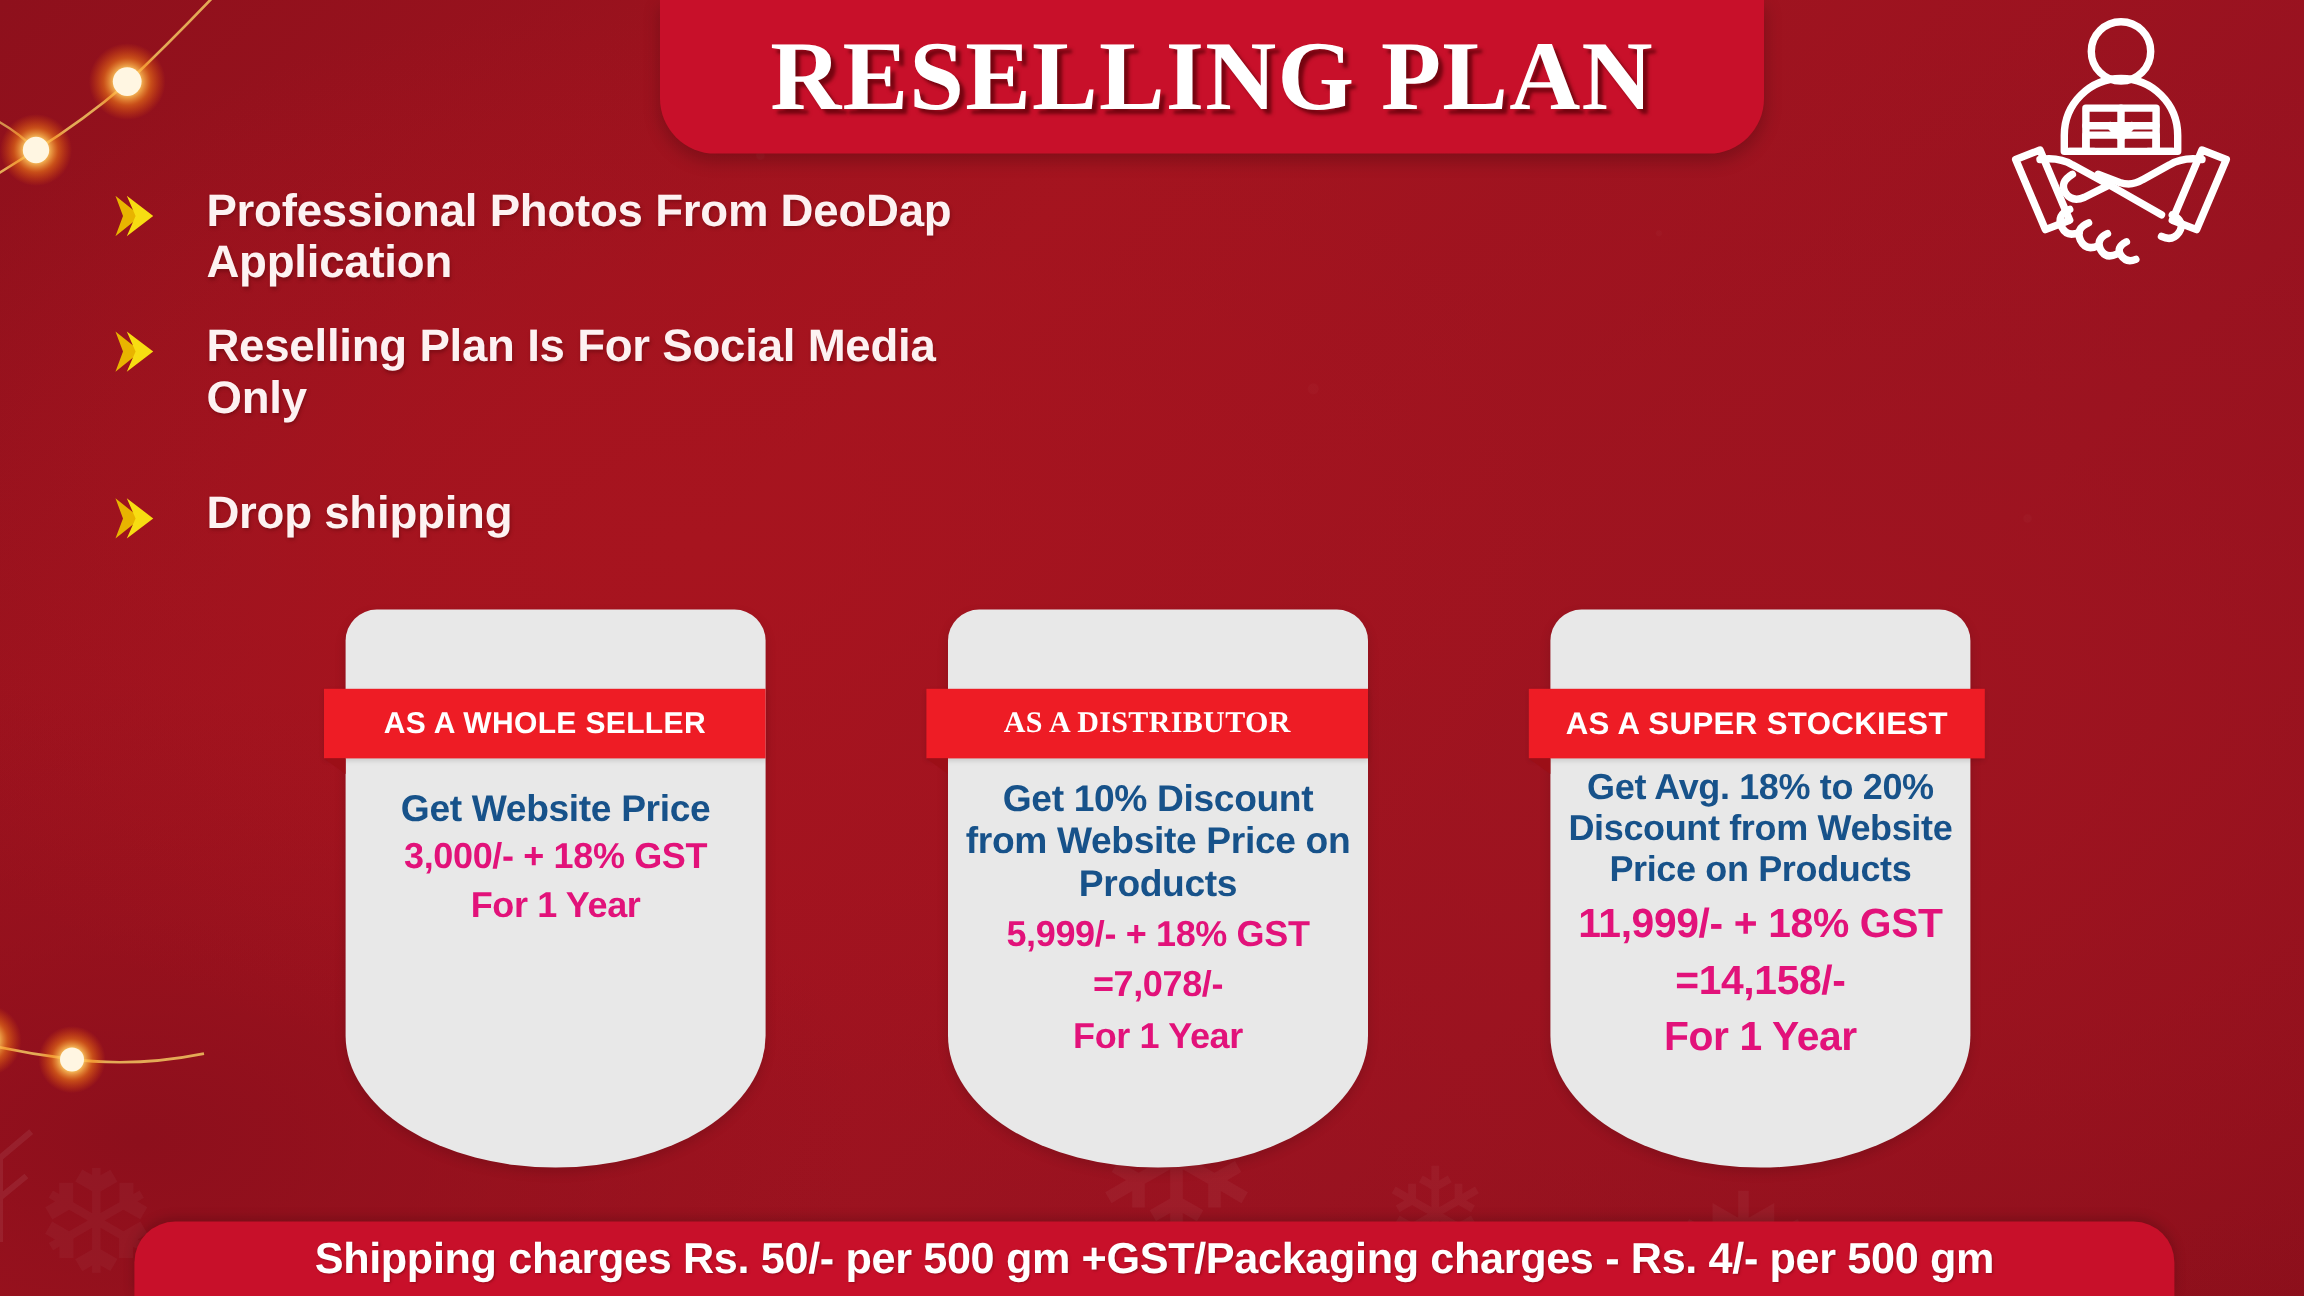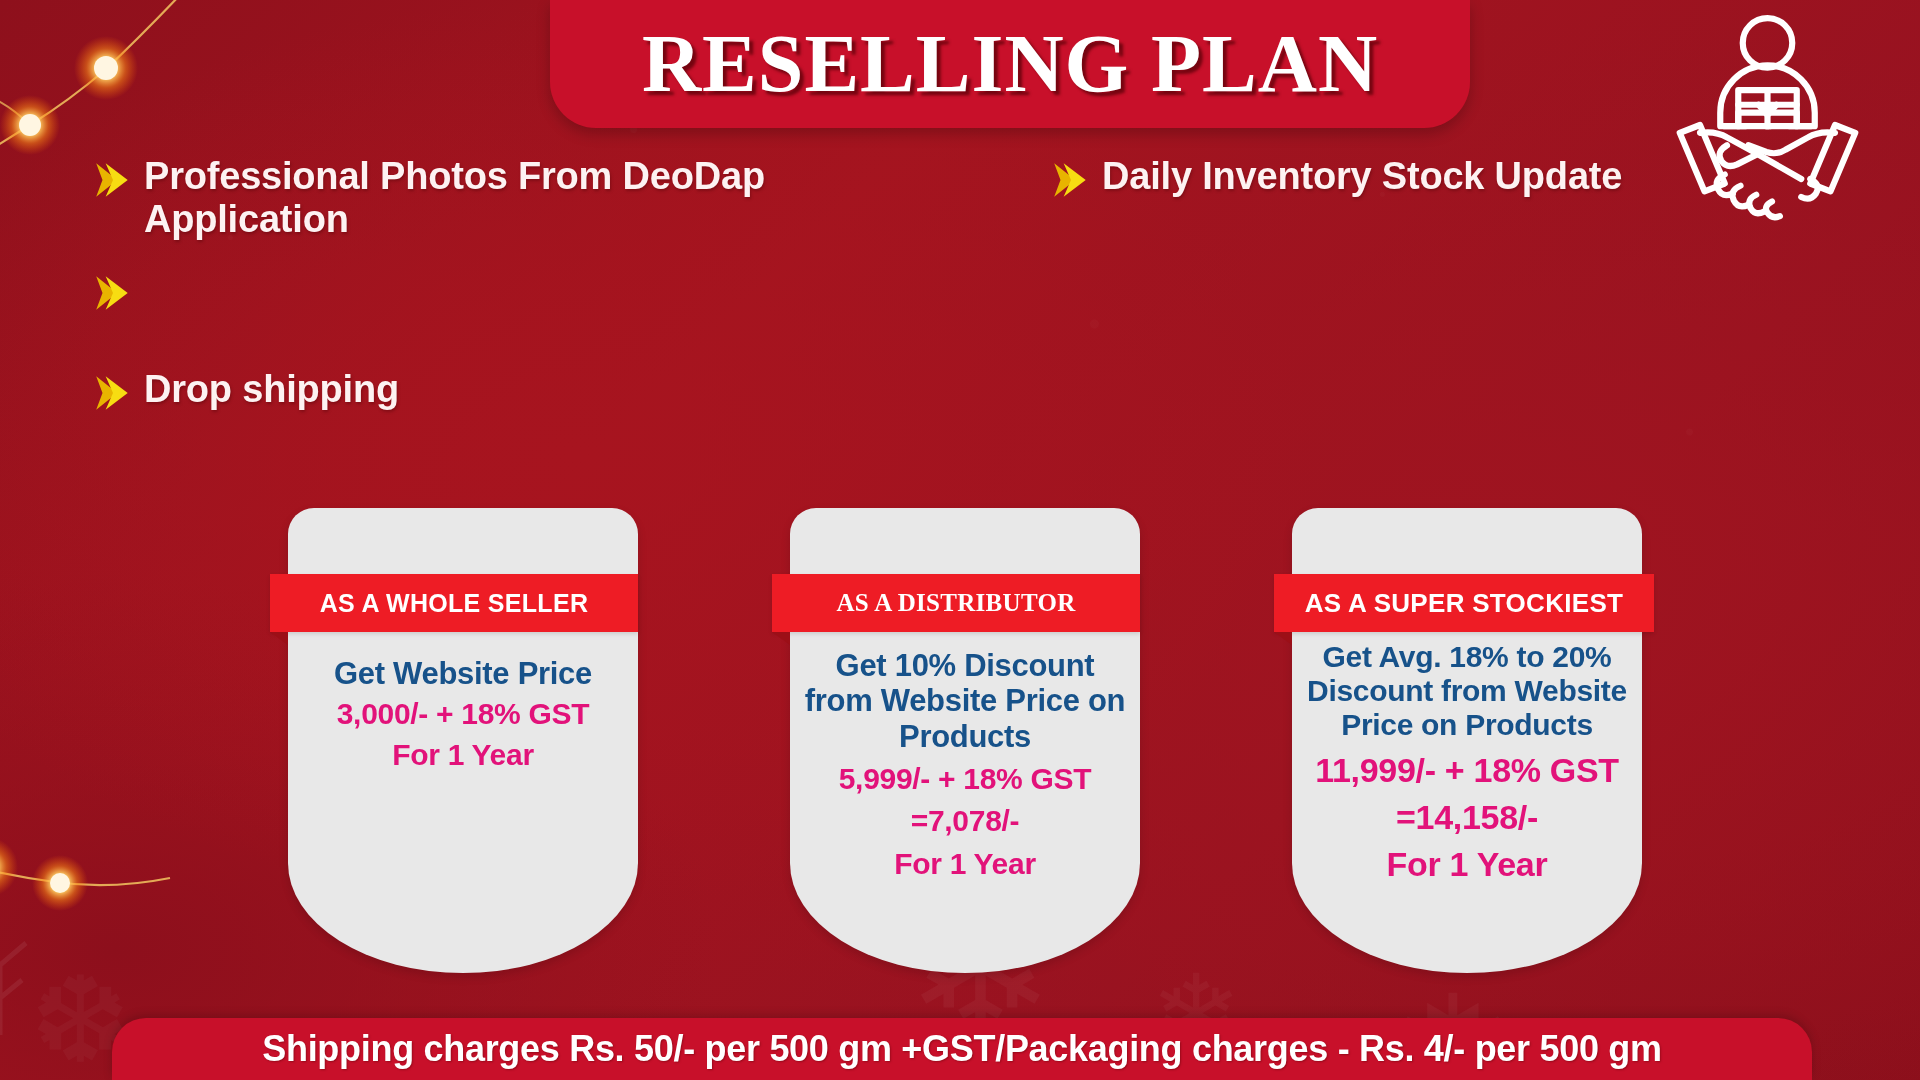--- a/index.html
+++ b/index.html
@@ -66,21 +66,21 @@
   }
 
   
   #handshake-icon { position:absolute; left:1655px; top:8px; width:225px; height:225px; }
 
   
   .bullet-col { position:absolute; }
   #col-left  { left:92px;  top:155px; width:780px; }
   #col-right { left:1050px; top:155px; width:760px; }
 
-  .bullet-row { display:flex; align-items:flex-start; margin-bottom:38px; }
+  .bullet-row { display:flex; align-items:flex-start; margin-bottom:38px;gap:28px; }
   .bullet-row .chev { flex:0 0 auto; width:42px; height:42px; margin-right:10px; margin-top:4px; }
   .bullet-row .btext {
     color:#fdf2f2;
     font-weight:bold;
     font-size:38px;
     line-height:1.12;
     letter-spacing:-0.2px;
     text-shadow:1px 2px 3px rgba(70,0,6,.35);
   }
   #col-left .bullet-row:nth-child(1) { margin-bottom:28px; }
@@ -245,42 +245,34 @@
     </span>
     <span class="btext">Professional Photos From DeoDap Application</span>
   </div>
   <div class="bullet-row">
     <span class="chev">
       <svg viewBox="0 0 40 40" width="42" height="42">
         <path d="M4 4 L24 20 L4 36 L10 20 Z" fill="#e8b400"></path>
         <path d="M13 4 L34 20 L13 36 L20 20 Z" fill="#f7dd12"></path>
       </svg>
     </span>
+    <span class="btext">Reselling Plan Is For Social Media Only</span>
   </div>
   <div class="bullet-row">
     <span class="chev">
       <svg viewBox="0 0 40 40" width="42" height="42">
         <path d="M4 4 L24 20 L4 36 L10 20 Z" fill="#e8b400"></path>
         <path d="M13 4 L34 20 L13 36 L20 20 Z" fill="#f7dd12"></path>
       </svg>
     </span>
     <span class="btext">Drop shipping</span>
   </div>
 </div>
 
 <div class="bullet-col" id="col-right">
-  <div class="bullet-row">
-    <span class="chev">
-      <svg viewBox="0 0 40 40" width="42" height="42">
-        <path d="M4 4 L24 20 L4 36 L10 20 Z" fill="#e8b400"></path>
-        <path d="M13 4 L34 20 L13 36 L20 20 Z" fill="#f7dd12"></path>
-      </svg>
-    </span>
-    <span class="btext">Daily Inventory Stock Update</span>
-  </div>
 </div>
 
 <div id="cards">
 
   <div class="card" id="card-1">
     <div class="card-body">
       <div class="ribbon">
         <span class="rtext">AS A WHOLE SELLER</span>
       </div>
       <div class="card-inner">

